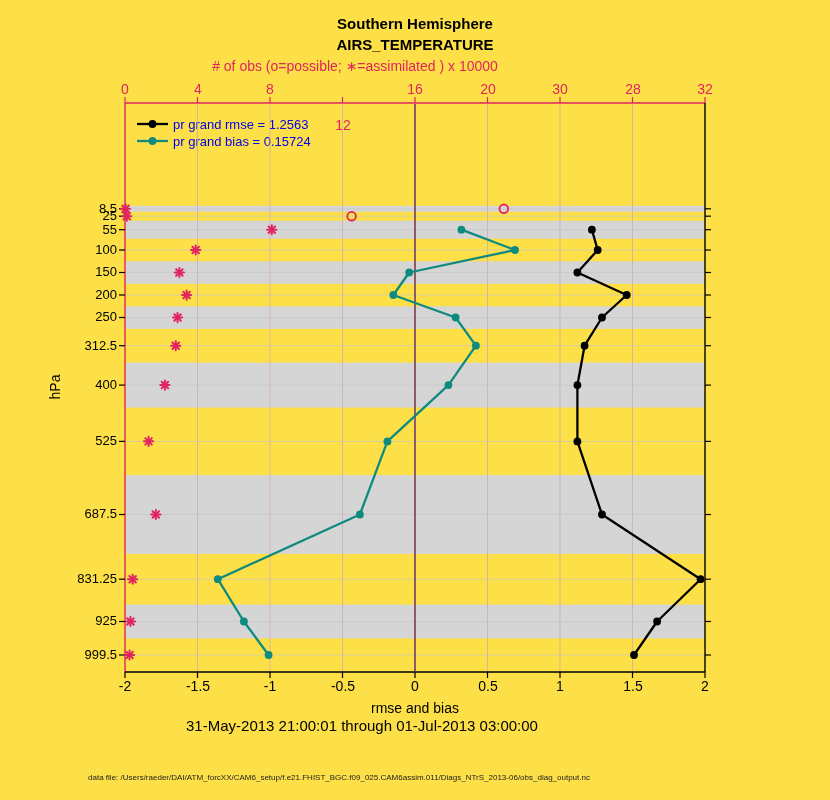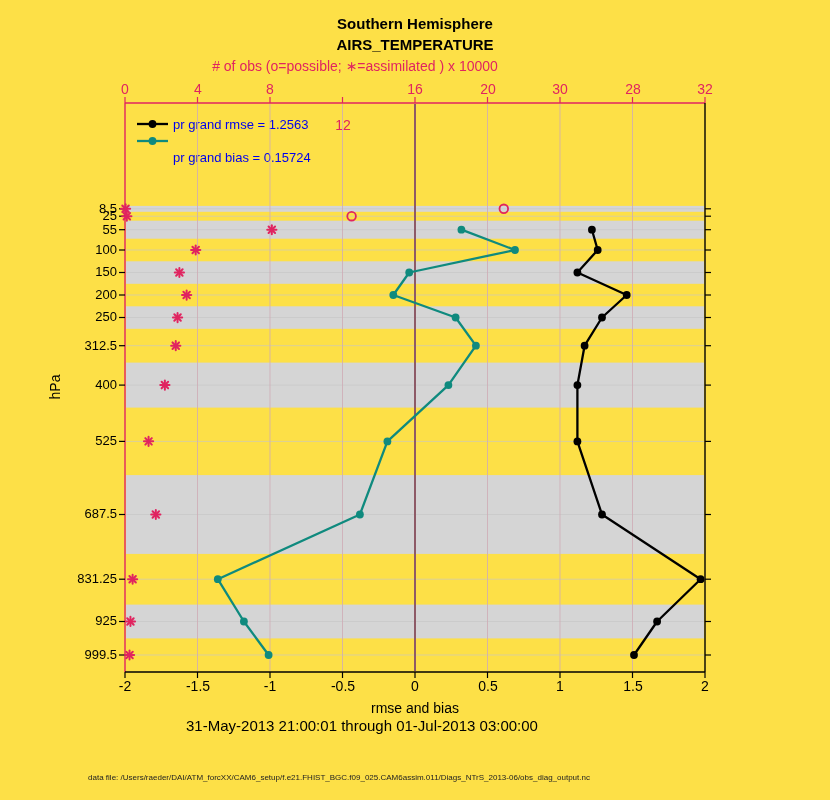--- a/index.html
+++ b/index.html
@@ -61,21 +61,21 @@
   <div class="abs tickbot" style="left:458px;top:678px;">0.5</div>
   <div class="abs tickbot" style="left:530px;top:678px;">1</div>
   <div class="abs tickbot" style="left:603px;top:678px;">1.5</div>
   <div class="abs tickbot" style="left:675px;top:678px;">2</div>
 
   <div class="abs xlabel" style="top:700px;">rmse and bias</div>
   <div class="abs datetext" style="top:717px;">31-May-2013 21:00:01 through 01-Jul-2013 03:00:00</div>
   <div class="abs footer" style="top:773px;">data file: /Users/raeder/DAI/ATM_forcXX/CAM6_setup/f.e21.FHIST_BGC.f09_025.CAM6assim.011/Diags_NTrS_2013-06/obs_diag_output.nc</div>
 
   <div class="abs legendtext" style="left:173px;top:117px;">pr grand rmse = 1.2563</div>
-  <div class="abs legendtext" style="left:173px;top:150px;">pr grand bias = 0.15724</div>
+  <div class="abs legendtext" style="left:173px;top:134px;">pr grand bias = 0.15724</div>
 
   <svg id="chart" width="830" height="800">
       <g>
         <rect x="126" y="205.9" width="578" height="5.9" fill="#d5d5d5"></rect>
         <rect x="126" y="220.7" width="578" height="18.0" fill="#d5d5d5"></rect>
         <rect x="126" y="261.3" width="578" height="22.5" fill="#d5d5d5"></rect>
         <rect x="126" y="306.3" width="578" height="22.5" fill="#d5d5d5"></rect>
         <rect x="126" y="362.6" width="578" height="45.0" fill="#d5d5d5"></rect>
         <rect x="126" y="475.1" width="578" height="78.8" fill="#d5d5d5"></rect>
         <rect x="126" y="604.6" width="578" height="33.8" fill="#d5d5d5"></rect>

